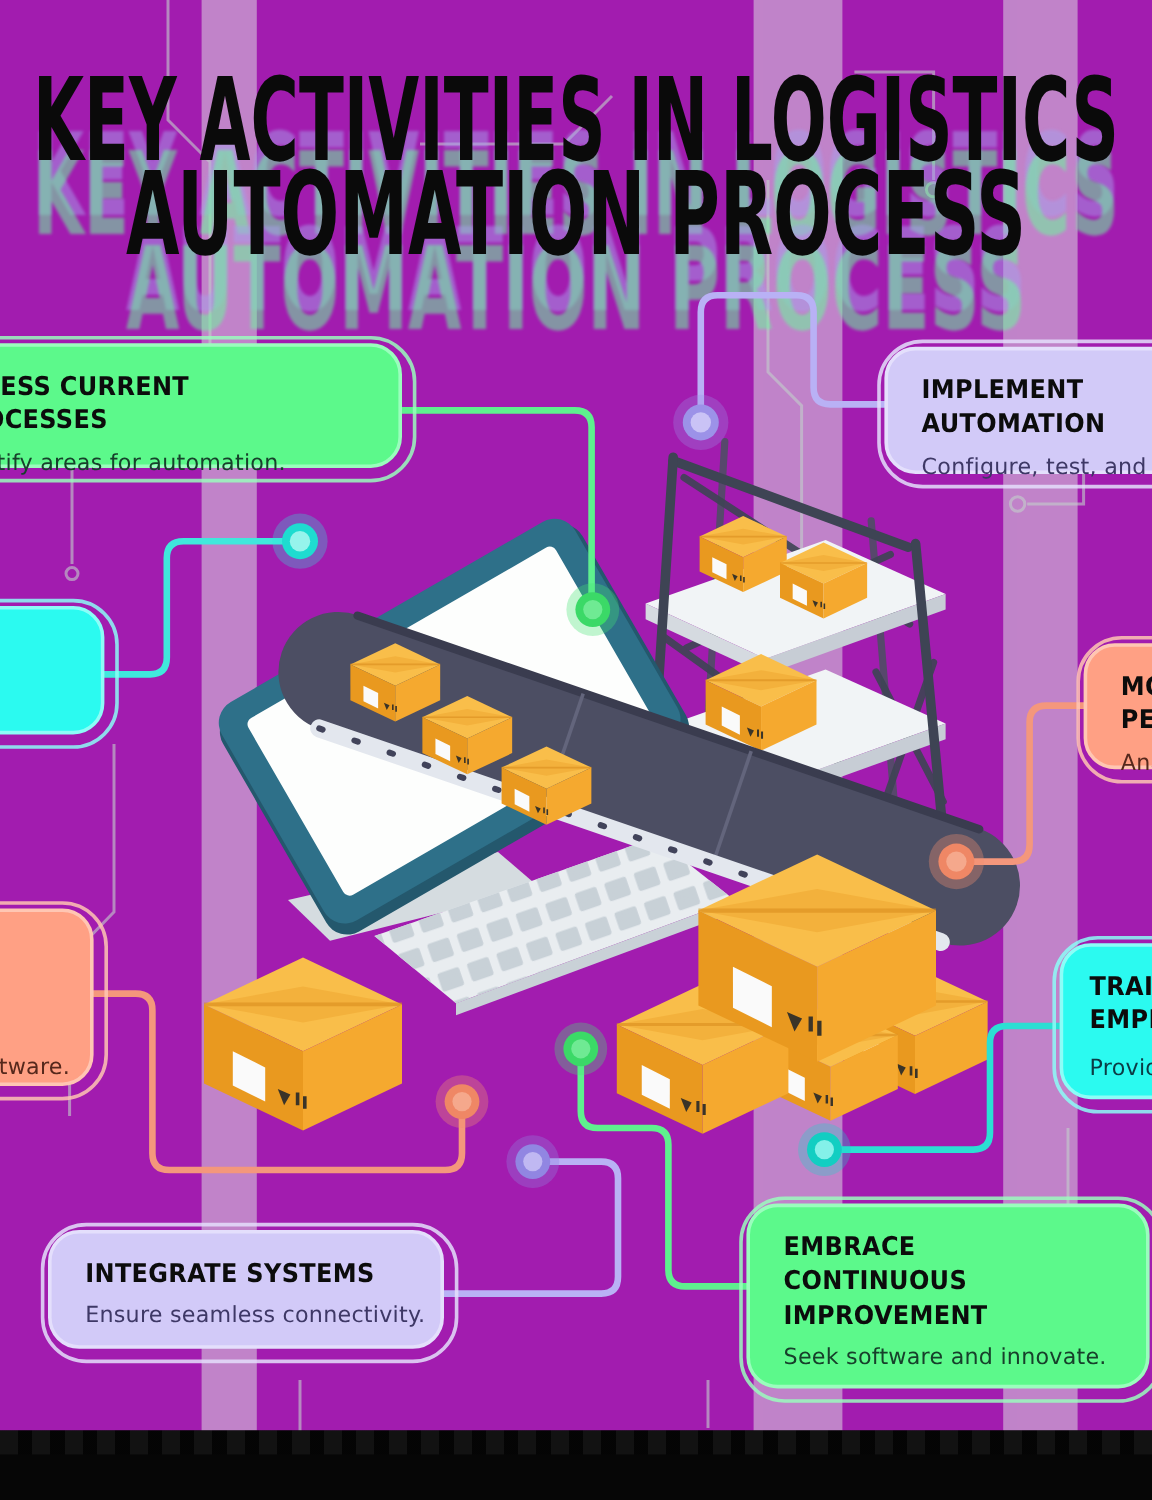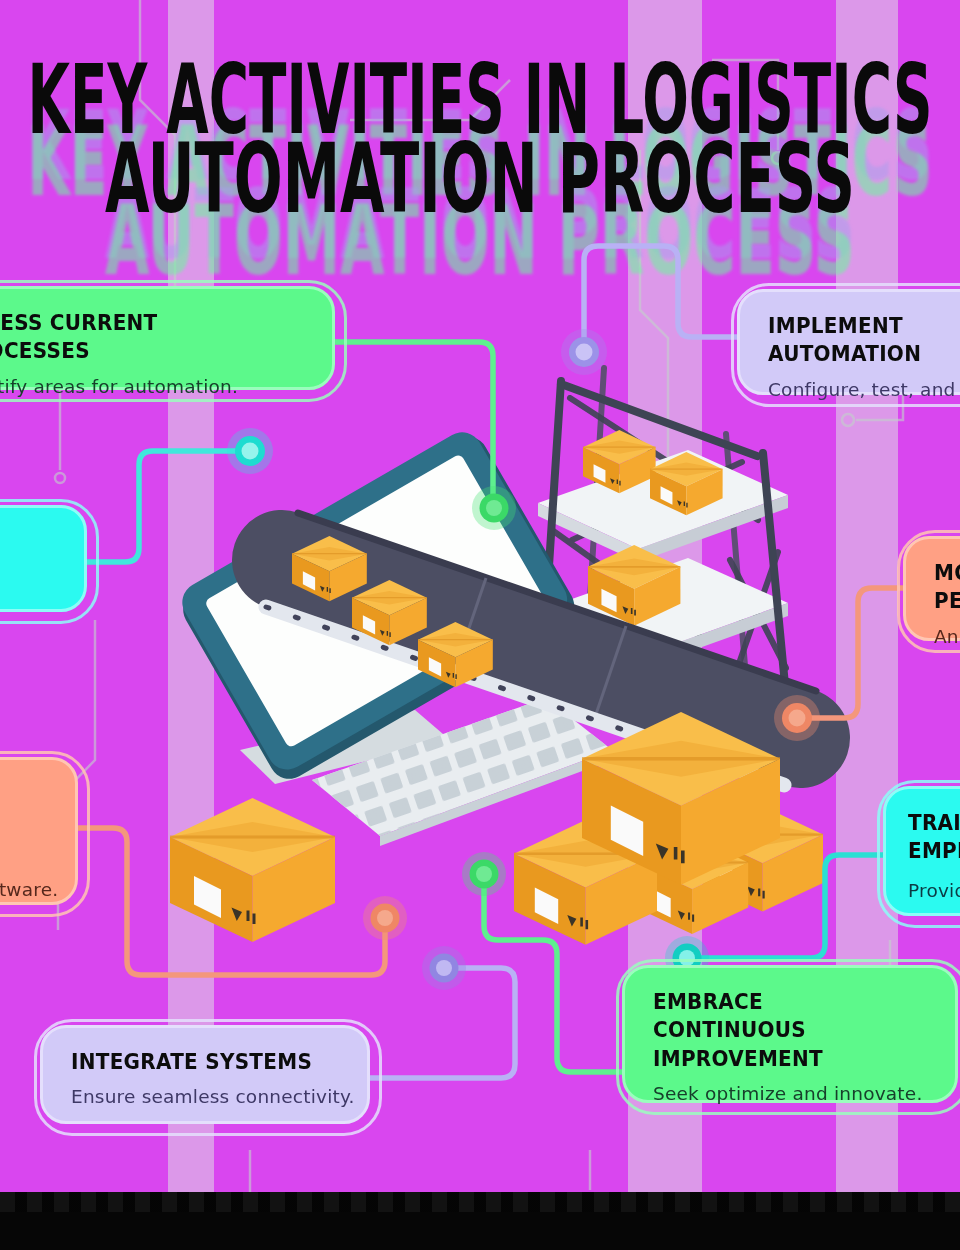--- a/index.html
+++ b/index.html
@@ -1,16 +1,16 @@
 <!DOCTYPE html>
 <html><head>
 <meta charset="utf-8">
 <style>
   html,body{margin:0;padding:0;background:#fff}
-  .stage{position:relative;width:960px;height:1250px;overflow:hidden;background:#d946ef;font-family:"DejaVu Sans",sans-serif}
+  .stage{position:relative;width:960px;height:1250px;overflow:hidden;background:#a21caf;font-family:"DejaVu Sans",sans-serif}
   svg.layer{position:absolute;left:0;top:0;z-index:1}
 
   .card{position:absolute;box-sizing:border-box;border-radius:26px;padding:20px 28px;z-index:3}
   .card::before{content:"";position:absolute;inset:-12px;border-radius:38px;border:3px solid var(--ring);opacity:.85;transform:translate(3px,3px);pointer-events:none}
   .card-title{display:inline-block;font-size:21.5px;font-weight:800;color:#0C0C0C;letter-spacing:.3px;line-height:1.32;white-space:pre-line;transform:scaleX(.93);transform-origin:left center}
   .card-desc{font-size:18.5px;margin-top:10px;white-space:nowrap;letter-spacing:.2px}
 
   .c-green {background:#5CF98B;--ring:#9AFDBD;border:3px solid #9AFDBD}
   .c-green  .card-desc{color:#17402B}
   .c-purple{background:#D2CAF8;--ring:#E4DFFC;border:3px solid #E4DFFC}
@@ -230,23 +230,23 @@
     <div class="card-title">TRAIN
 EMPLOYEES</div>
     <div class="card-desc">Provide proper training.</div>
   </div>
 
   <div class="card c-purple" style="left:40px;top:1025px;width:330px;height:99px">
     <div class="card-title">INTEGRATE SYSTEMS</div>
     <div class="card-desc">Ensure seamless connectivity.</div>
   </div>
 
-  <div class="card c-green" style="left:622px;top:965px;width:336px;height:138px">
+  <div class="card c-green" style="left:622px;top:1003px;width:336px;height:154px">
     <div class="card-title">EMBRACE CONTINUOUS
 IMPROVEMENT</div>
-    <div class="card-desc">Seek optimize and innovate.</div>
+    <div class="card-desc">Seek software and innovate.</div>
   </div>
 
   <div class="footer">
     <div class="footer-texture"></div>
   </div>
 
 </div>
 
 </body></html>

